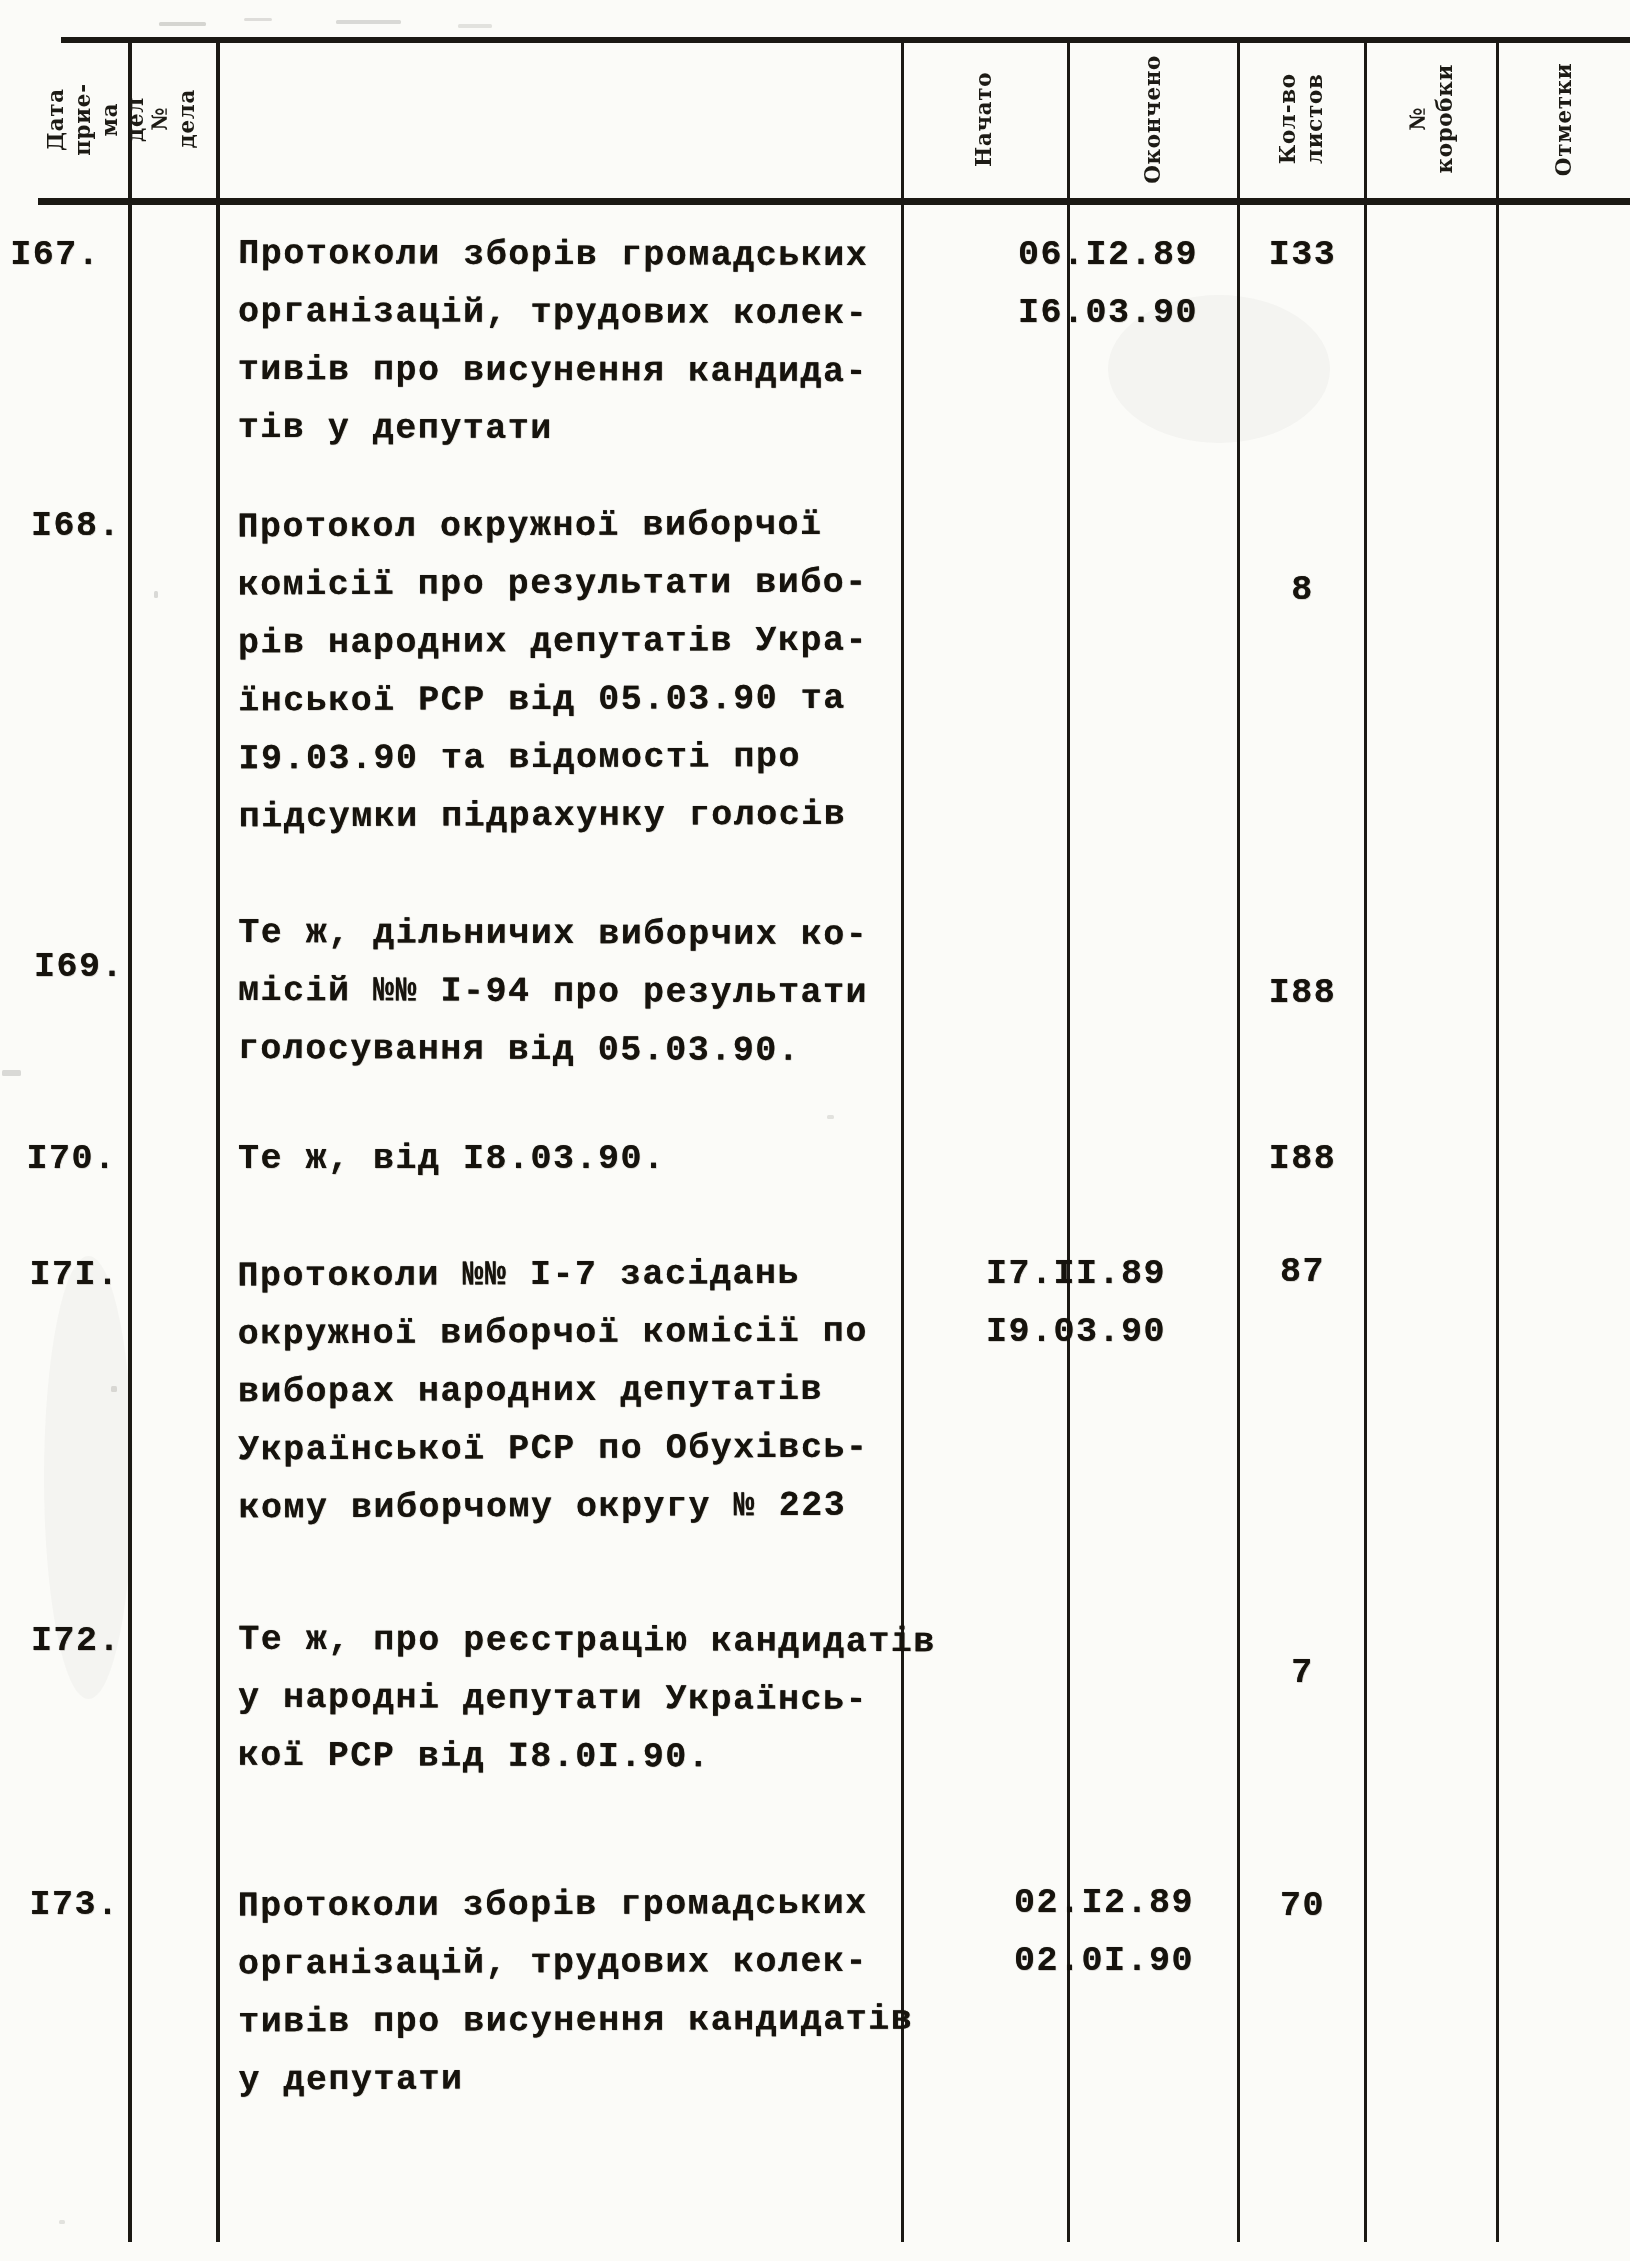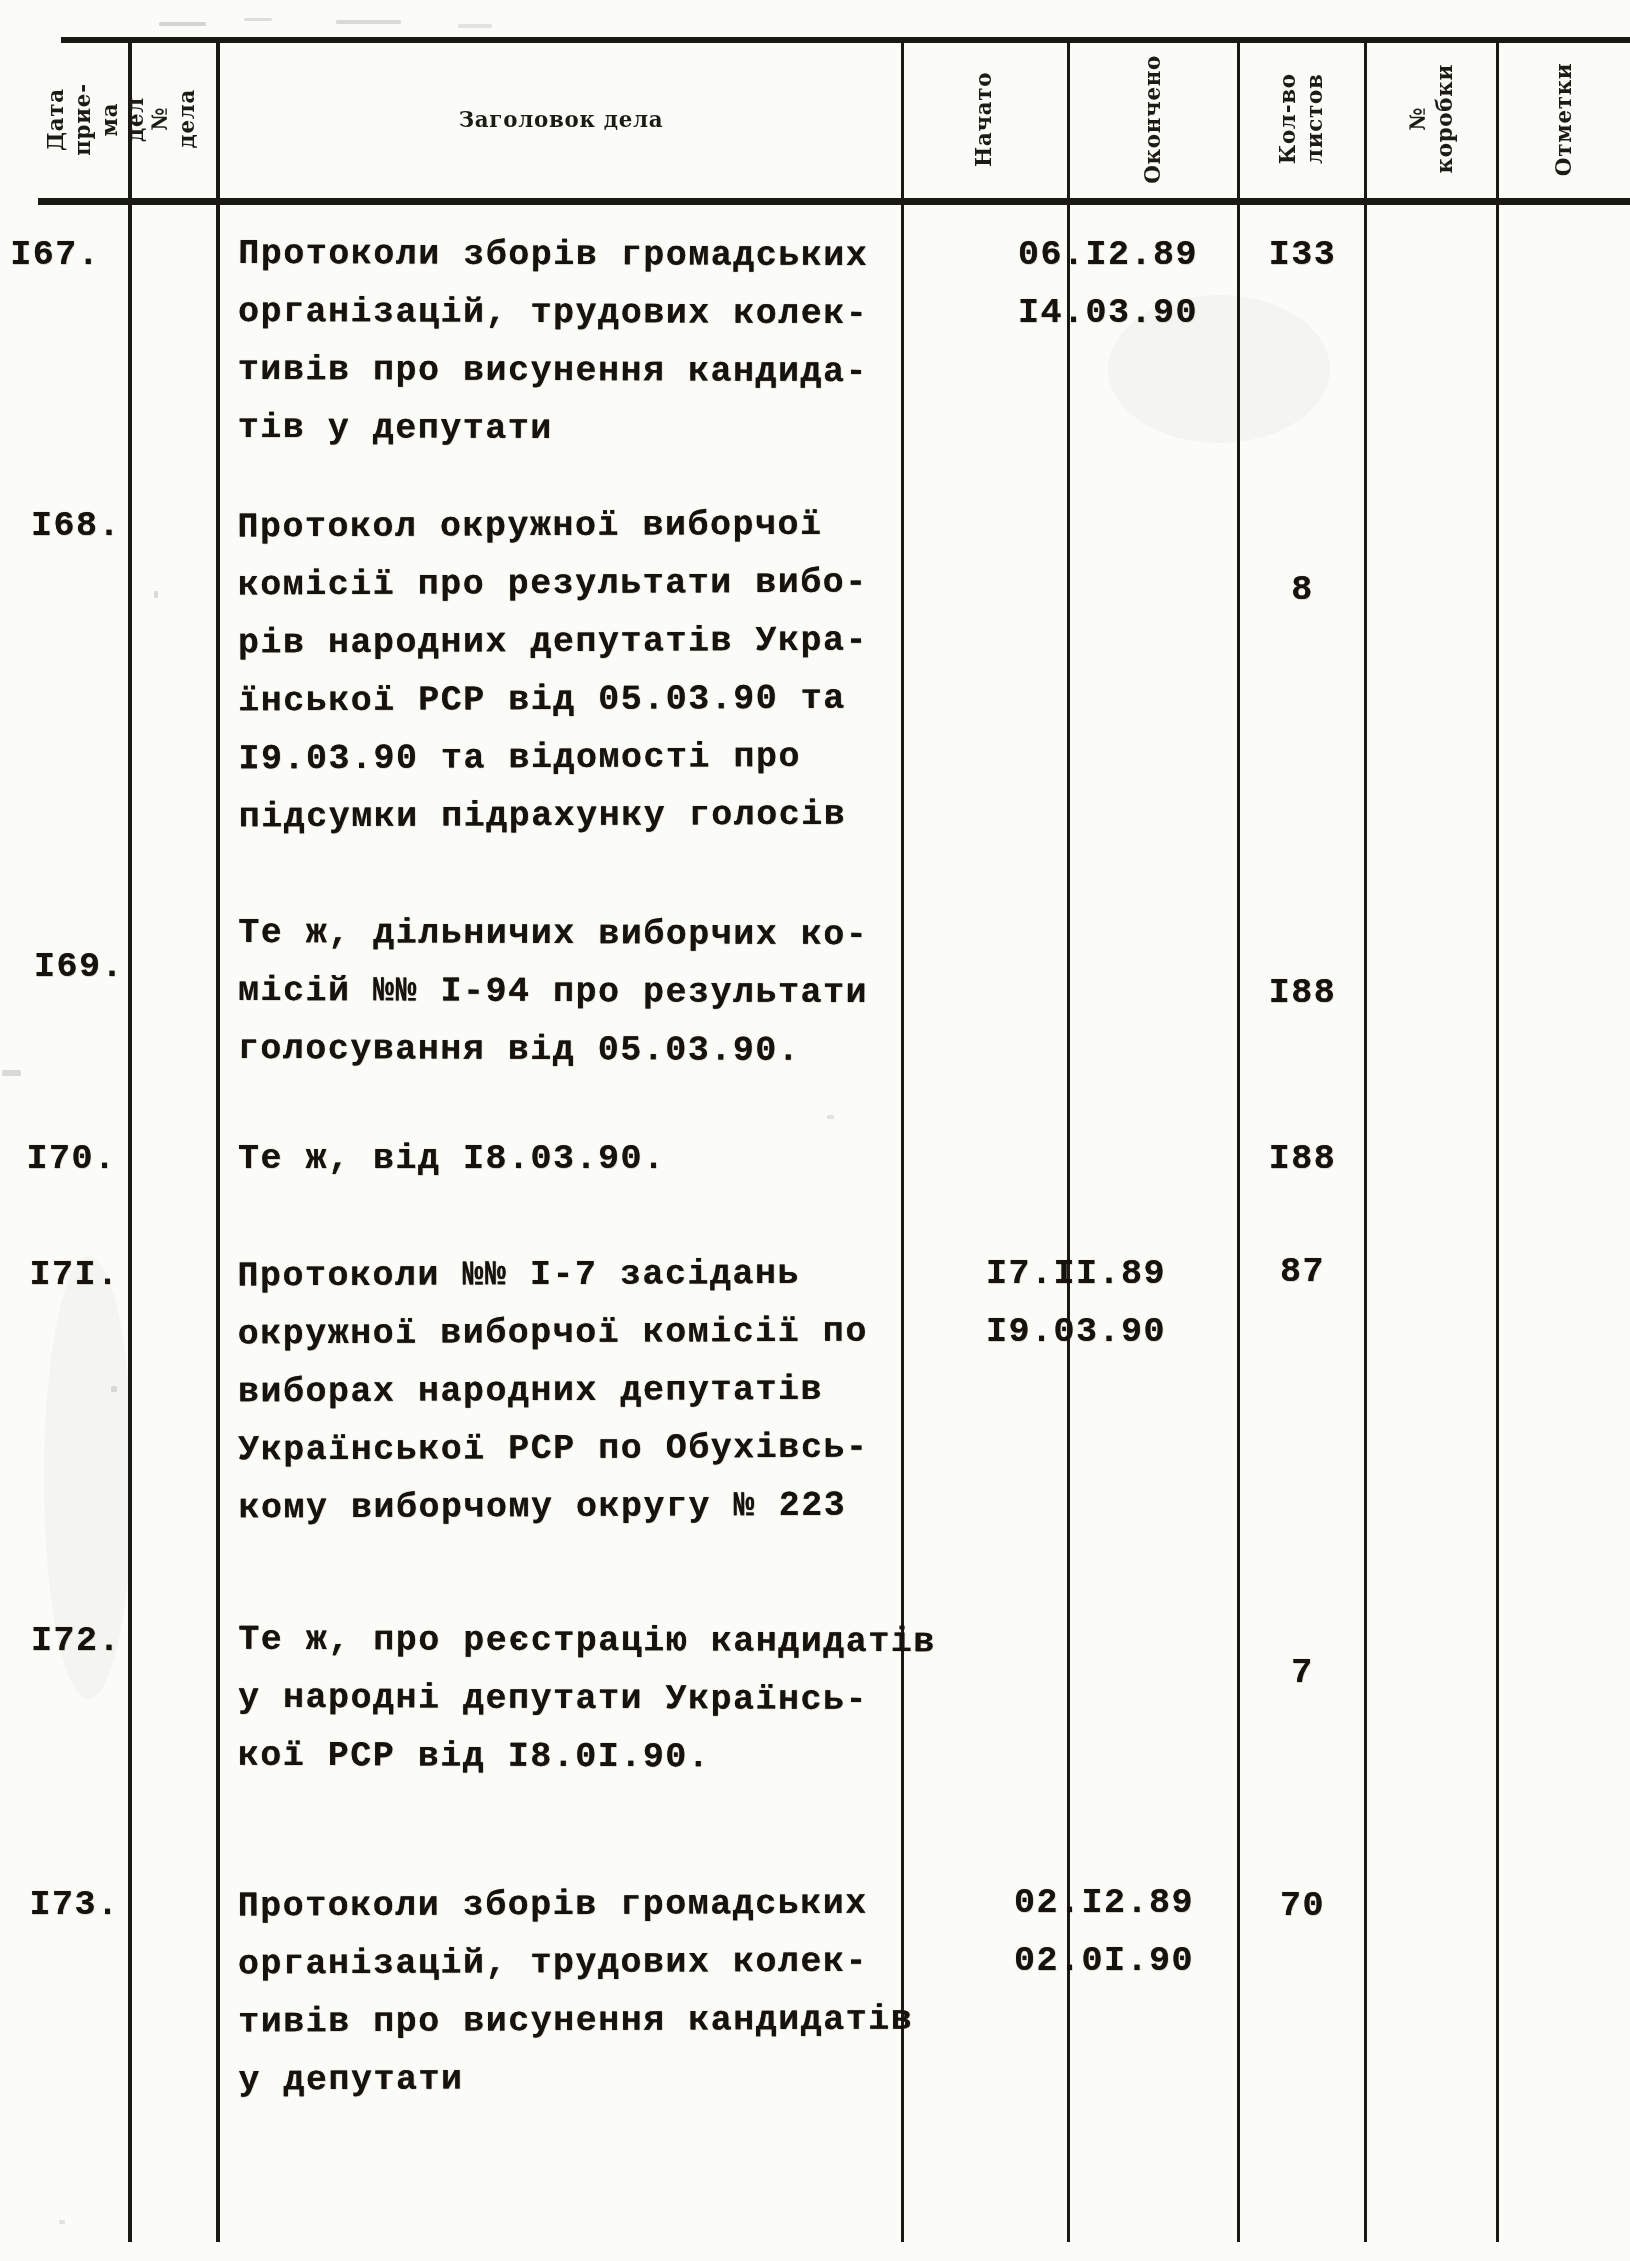--- a/index.html
+++ b/index.html
@@ -69,23 +69,20 @@
   <div class="speck" style="left:827px;top:1115px;width:7.4px;height:4.4px;opacity:.3;"></div>
   <div class="speck" style="left:59px;top:2220px;width:5.9px;height:4.4px;opacity:.3;"></div>
 
   <div class="hcell" style="left:63px;width:67px;">
     <span class="rot">Дата прие-
 ма дел</span>
   </div>
   <div class="hcell" style="left:132px;width:84px;">
     <span class="rot">№ дела</span>
   </div>
-  <div class="hcell" style="left:221px;width:680px;">
-    <span class="hor">Заголовок дела</span>
-  </div>
   <div class="hcell" style="left:903px;width:164px;">
     <span class="rot">Начато</span>
   </div>
   <div class="hcell" style="left:1070px;width:167px;">
     <span class="rot">Окончено</span>
   </div>
   <div class="hcell" style="left:1240px;width:124px;">
     <span class="rot">Кол-во
 листов</span>
   </div>
@@ -96,21 +93,21 @@
     <span class="rot">Отметки</span>
   </div>
 
   <div>
     <div class="typed" style="left:10.3px;top:226px;">І67.</div>
     <div class="typed tilt-b" style="left:238px;top:226px;">Протоколи зборів громадських
 організацій, трудових колек-
 тивів про висунення кандида-
 тів у депутати</div>
     <div class="typed" style="left:1018px;top:226px;">06.І2.89
-І4.03.90</div>
+І6.03.90</div>
     <div class="typed sheets" style="top:226px;">І33</div>
   </div>
 
   <div>
     <div class="typed" style="left:31px;top:497px;">І68.</div>
     <div class="typed tilt-a" style="left:238px;top:497px;">Протокол окружної виборчої
 комісії про результати вибо-
 рів народних депутатів Укра-
 їнської РСР від 05.03.90 та
 І9.03.90 та відомості про

